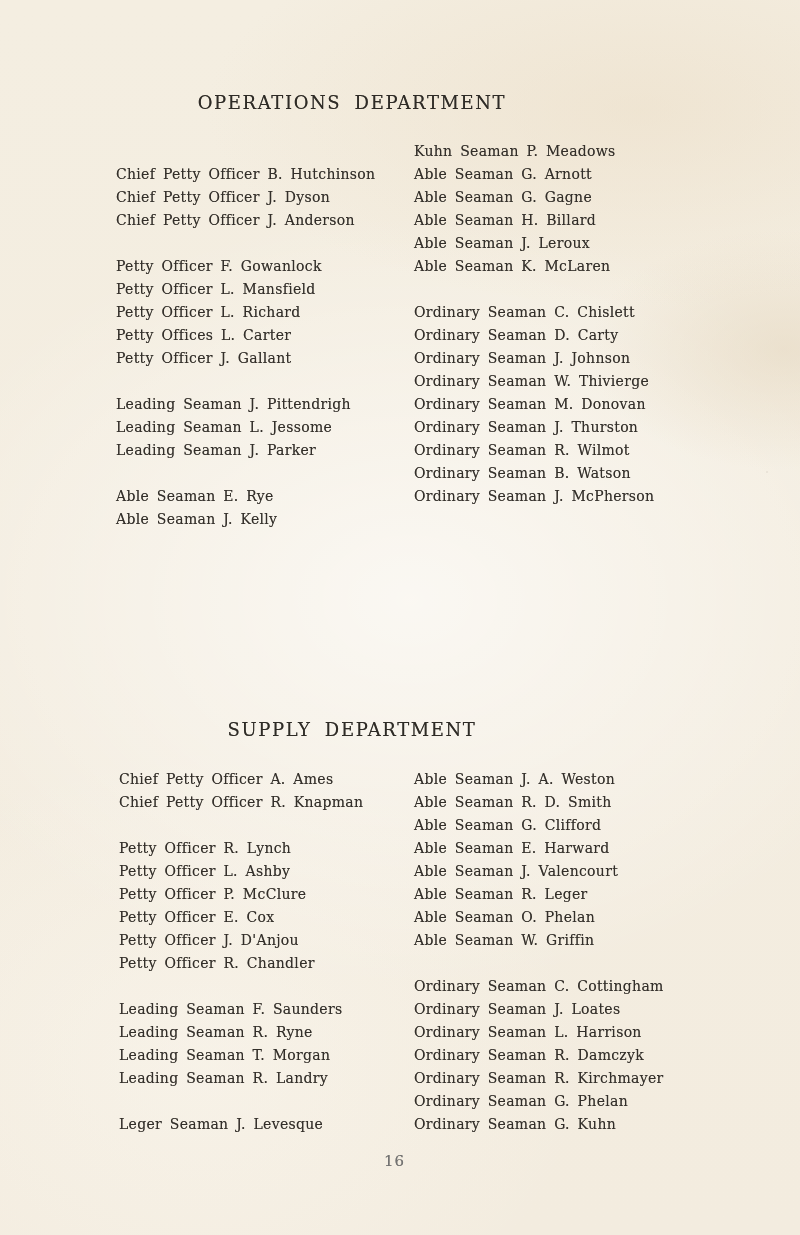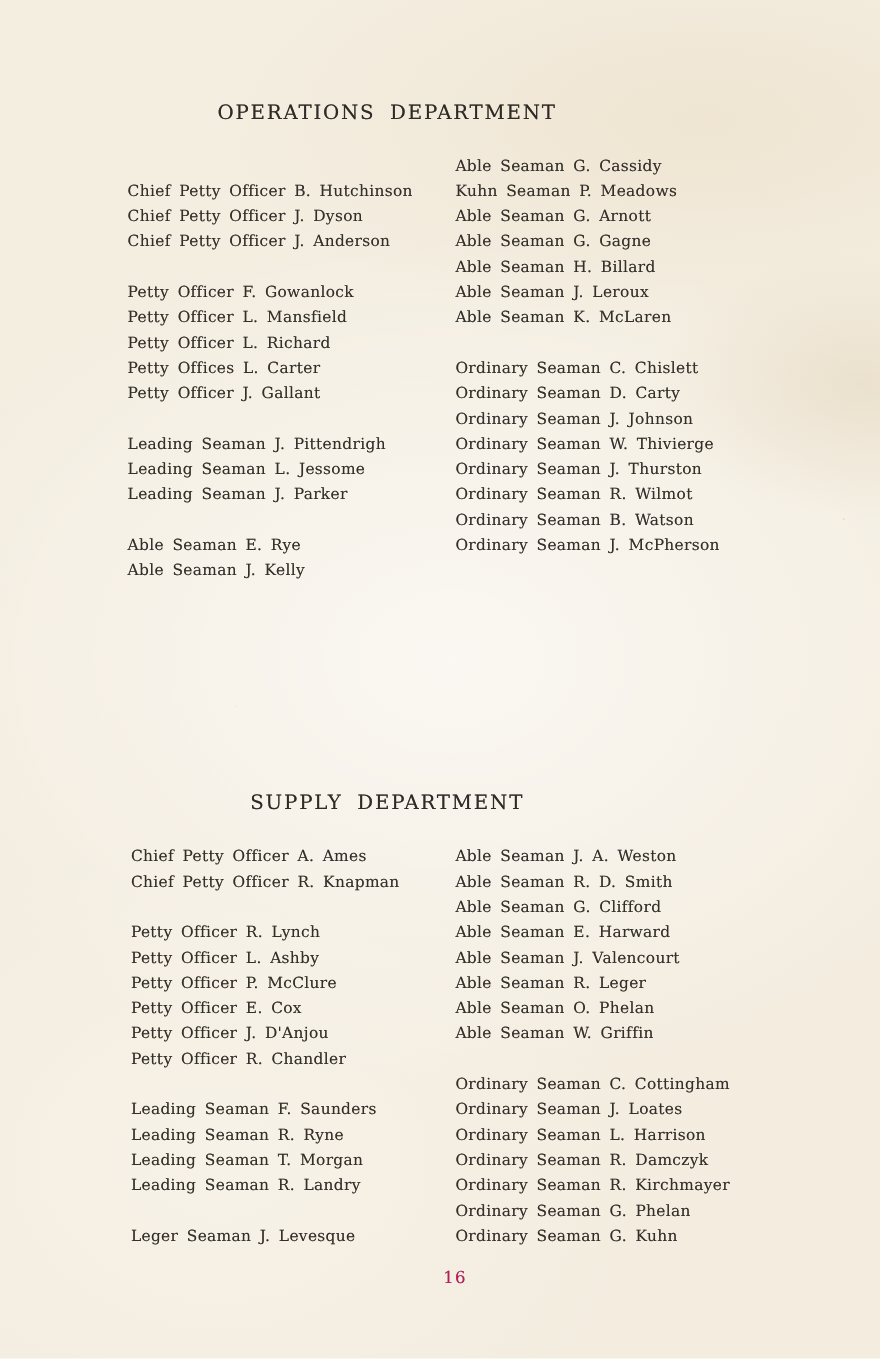--- a/index.html
+++ b/index.html
@@ -55,25 +55,25 @@
     font-size: 14px;
     line-height: 23px;
     letter-spacing: 0.3px;
     word-spacing: 3px;
     white-space: nowrap;
     color: #332f2a;
     text-shadow: 0 0 0.4px rgba(51,47,42,0.5);
   }
   .page-number {
     position: absolute;
-    left: 403px;
+    left: 384px;
     top: 1152px;
     font-size: 15px;
     letter-spacing: 1px;
-    color: #be185d;
+    color: #737373;
     text-shadow: 0 0 0.4px rgba(46,43,38,0.5);
   }
 </style>
 </head>
 <body>
 
 <div class="paper-grain"></div>
 
 <div class="section-title" id="operations-title">OPERATIONS DEPARTMENT</div>
 
@@ -91,32 +91,32 @@
     <div class="line">&nbsp;</div>
     <div class="line">Leading Seaman J. Pittendrigh</div>
     <div class="line">Leading Seaman L. Jessome</div>
     <div class="line">Leading Seaman J. Parker</div>
     <div class="line">&nbsp;</div>
     <div class="line">Able Seaman E. Rye</div>
     <div class="line">Able Seaman J. Kelly</div>
   </div>
 
 <div class="roster-column" id="operations-right">
-    <div class="line">Able Seaman G. Cassidy</div>
     <div class="line">Kuhn Seaman P. Meadows</div>
     <div class="line">Able Seaman G. Arnott</div>
     <div class="line">Able Seaman G. Gagne</div>
     <div class="line">Able Seaman H. Billard</div>
     <div class="line">Able Seaman J. Leroux</div>
     <div class="line">Able Seaman K. McLaren</div>
     <div class="line">&nbsp;</div>
     <div class="line">Ordinary Seaman C. Chislett</div>
     <div class="line">Ordinary Seaman D. Carty</div>
     <div class="line">Ordinary Seaman J. Johnson</div>
     <div class="line">Ordinary Seaman W. Thivierge</div>
+    <div class="line">Ordinary Seaman M. Donovan</div>
     <div class="line">Ordinary Seaman J. Thurston</div>
     <div class="line">Ordinary Seaman R. Wilmot</div>
     <div class="line">Ordinary Seaman B. Watson</div>
     <div class="line">Ordinary Seaman J. McPherson</div>
   </div>
 
 <div class="section-title" id="supply-title">SUPPLY DEPARTMENT</div>
 
 <div class="roster-column" id="supply-left">
     <div class="line">Chief Petty Officer A. Ames</div>

